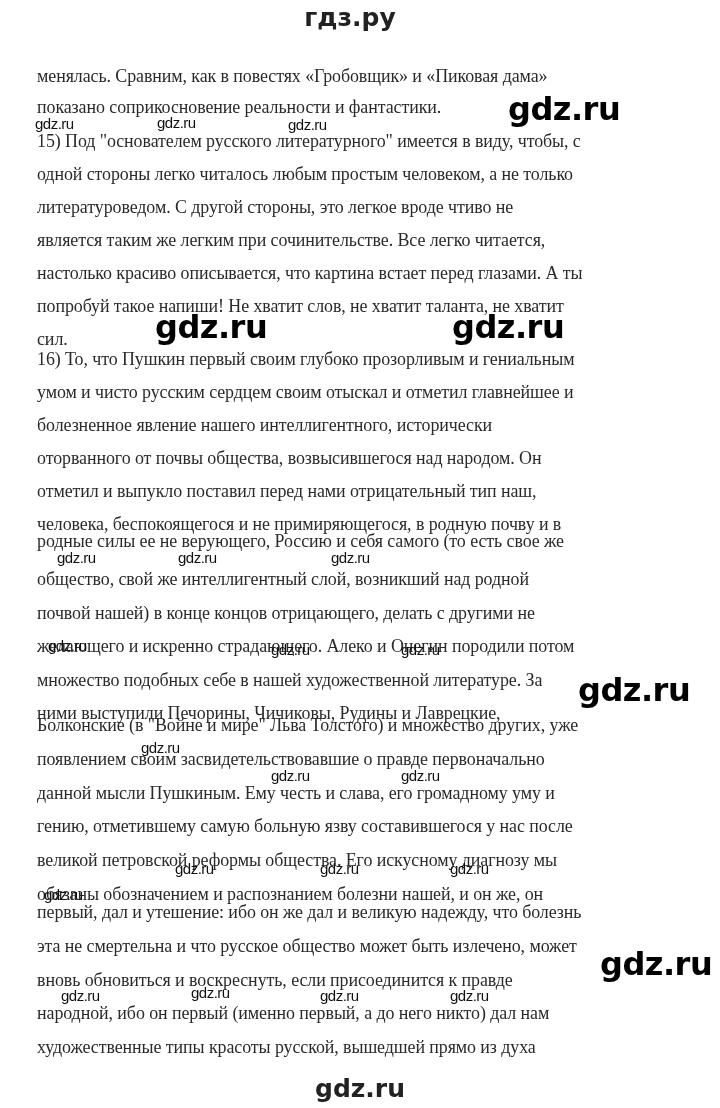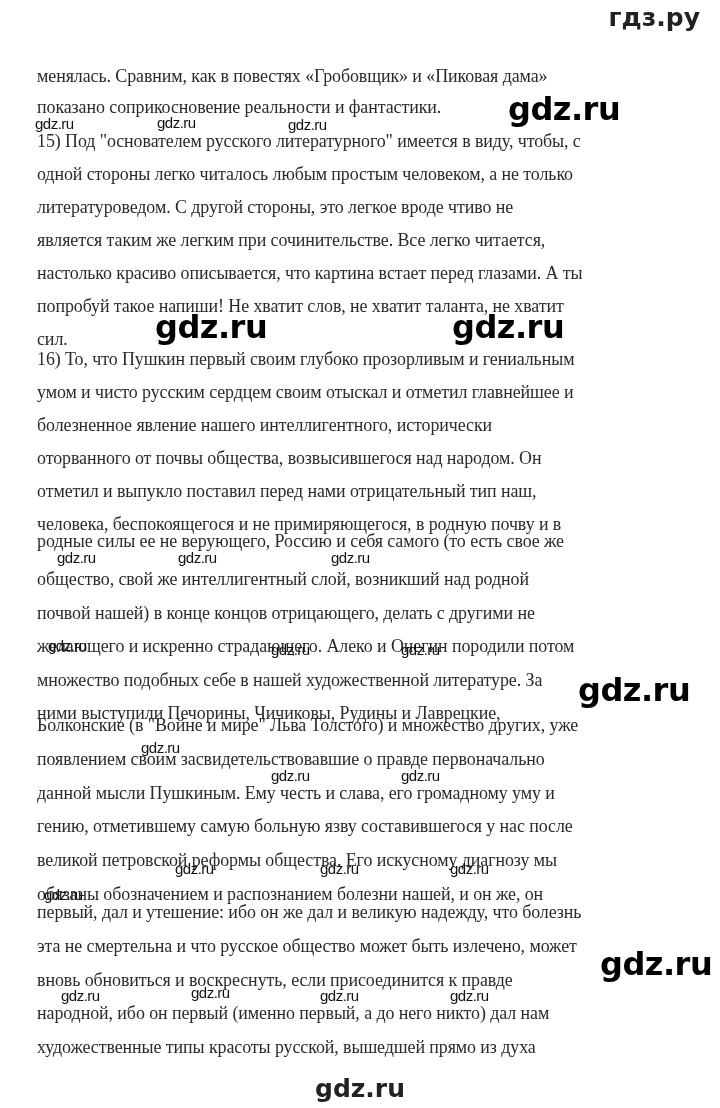--- a/index.html
+++ b/index.html
@@ -1,19 +1,19 @@
 <!DOCTYPE html>
 <html><head>
   <meta charset="utf-8">
   <style>
     html, body { margin: 0; padding: 0; background: #ffffff; }
     body { width: 720px; height: 1108px; position: relative; overflow: hidden; }
     .header {
       position: absolute; top: 0; left: 0; width: 700px; height: 40px;
-      text-align: right;
+      text-align: center;
       font-family: "DejaVu Sans", sans-serif; font-weight: bold;
       font-size: 25px; line-height: 36px; color: #222;
     }
     .page { position: absolute; left: 0; top: 8px; width: 720px; height: 1108px; }
     .line {
       position: absolute; left: 37px;
       font-family: "Liberation Serif", serif; font-size: 19.5px;
       color: #2a2a2a; white-space: nowrap;
       transform-origin: left center; transform: scaleX(0.92);
       letter-spacing: -0.1px;

